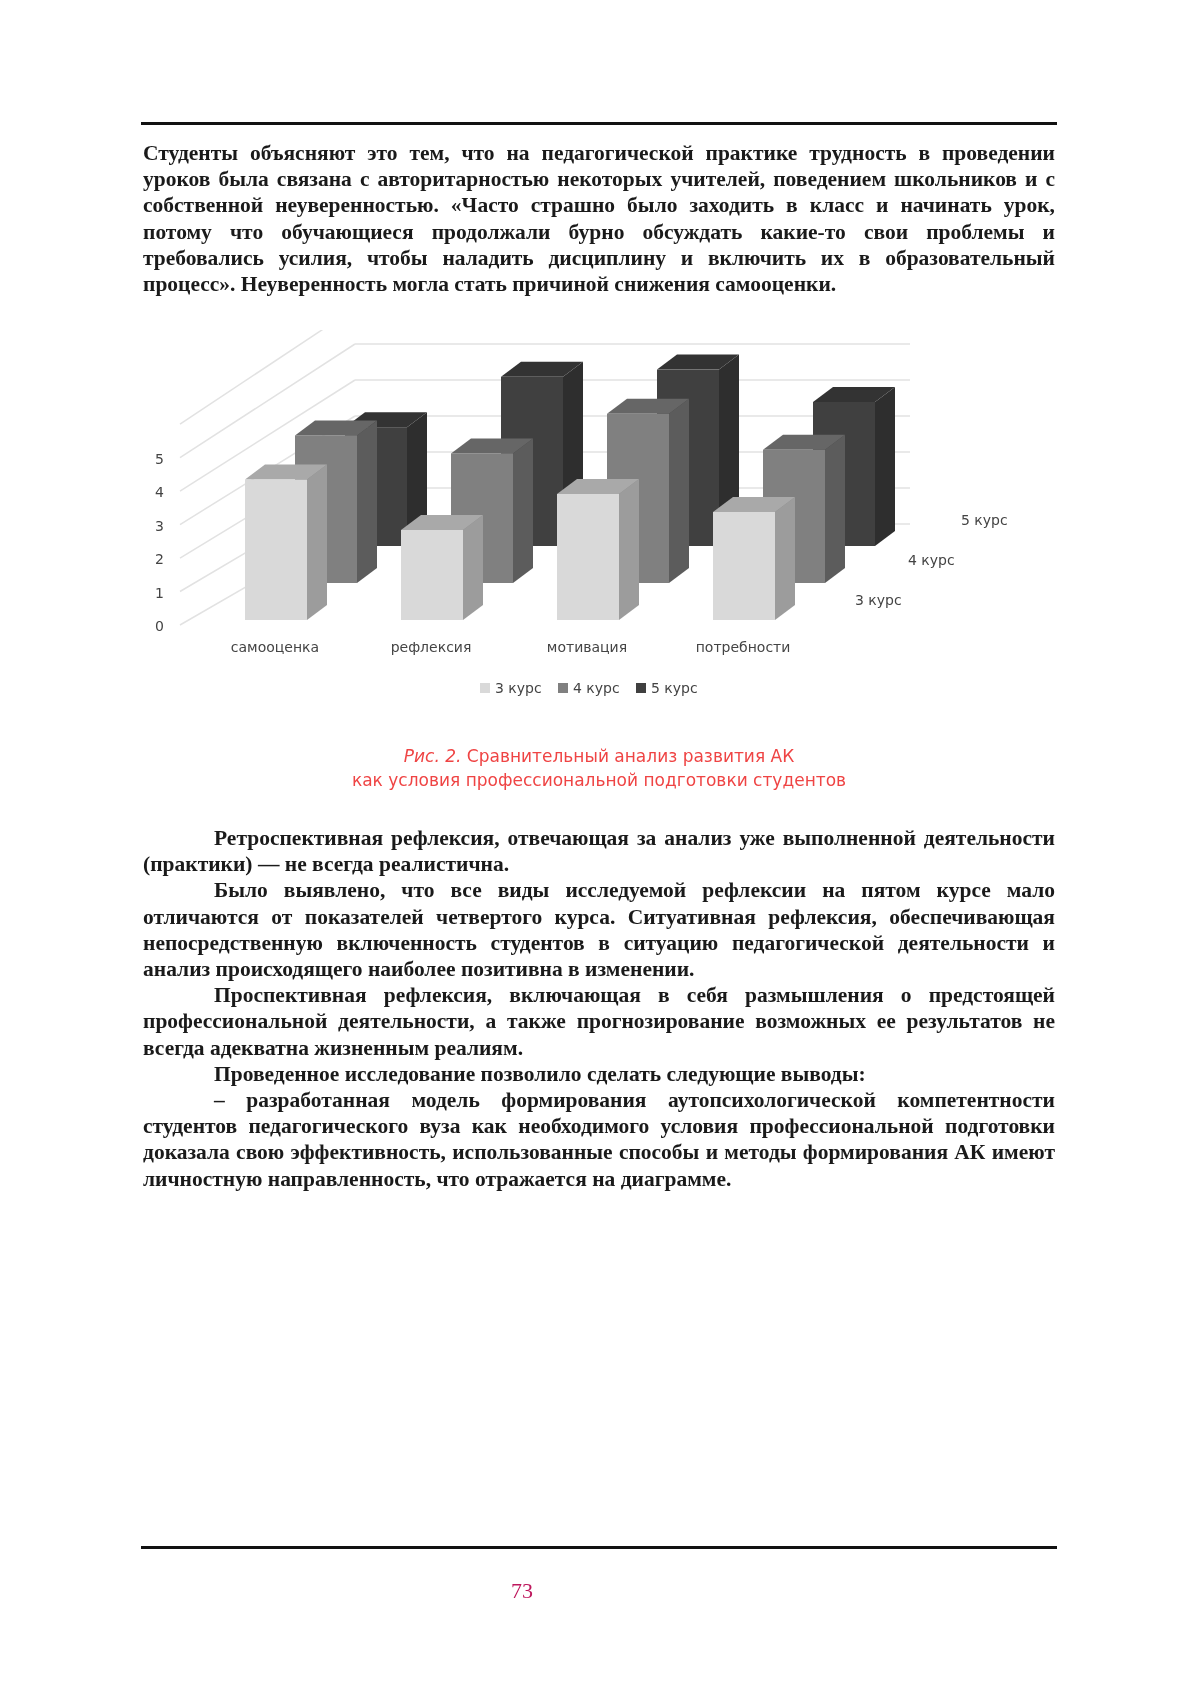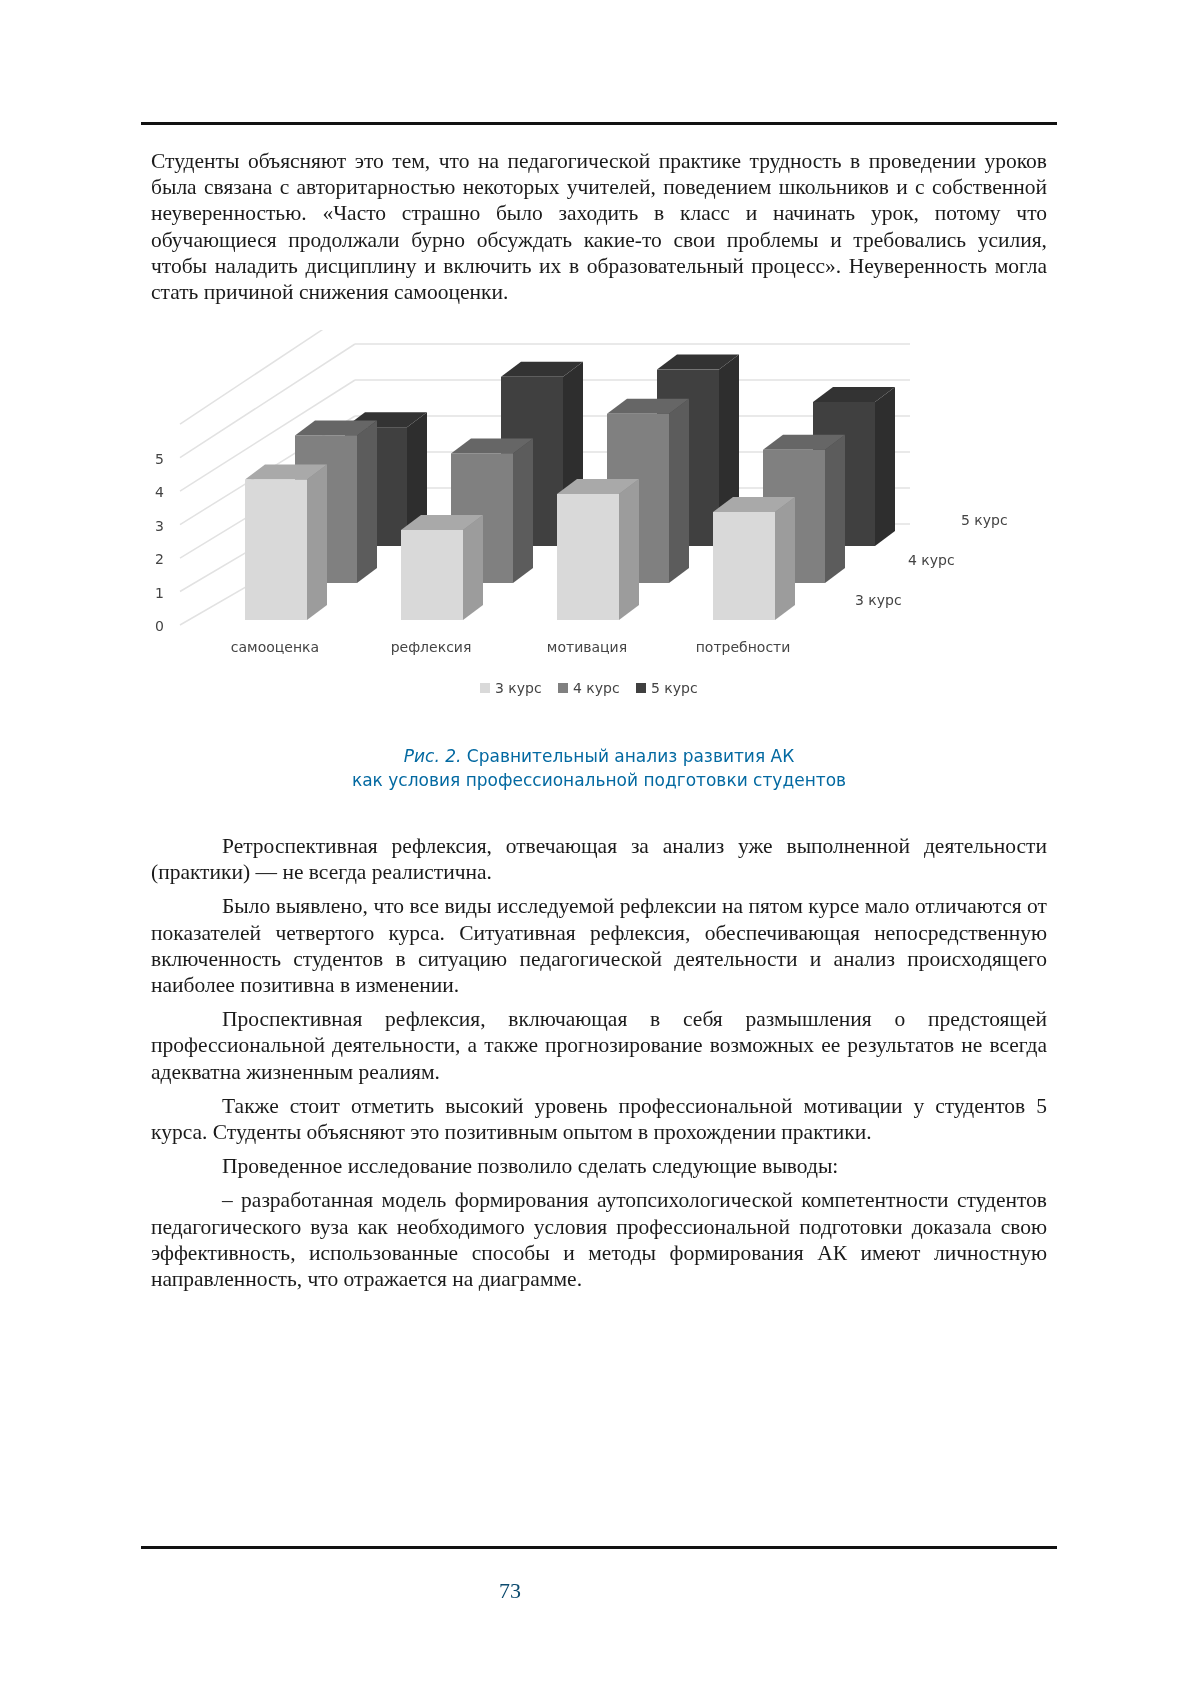--- a/index.html
+++ b/index.html
@@ -3,31 +3,31 @@
 <meta charset="utf-8">
 <style>
   html, body { margin: 0; padding: 0; background: #ffffff; }
   body { width: 1200px; height: 1697px; position: relative; overflow: hidden; }
   .rule { position: absolute; left: 141px; width: 916px; height: 3px; background: #111; }
   .text {
     position: absolute; left: 143px; width: 912px;
     font-family: "Liberation Serif", serif; font-size: 21.5px; line-height: 26.2px;
     color: #1a1a1a; text-align: justify;
   }
-  .text p { margin: 8px; }
+  .text p { margin: 0; font-weight: bold; }
   .text p.indent { text-indent: 71px; }
   .caption {
     position: absolute; left: 143px; width: 912px; top: 744px;
     font-family: "DejaVu Sans", sans-serif; font-size: 17px; line-height: 24px;
-    text-align: center; color: #0369a1;
+    text-align: center; color: #ef4444;
   }
   .caption .fig { font-style: italic; }
   .pagenum {
-    position: absolute; left: 0; width: 1020px; top: 1578px; text-align: center;
-    font-family: "Liberation Serif", serif; font-size: 22px; color: #0c4a6e;
+    position: absolute; left: 12px; width: 1020px; top: 1578px; text-align: center;
+    font-family: "Liberation Serif", serif; font-size: 22px; color: #be185d;
   }
   .chart { position: absolute; left: 150px; top: 330px; width: 900px; height: 400px; }
   .chart svg text { font-family: "DejaVu Sans", sans-serif; fill: #444; }
 </style>
 </head>
 <body>
 
 <div class="rule" style="top:122px;"></div>
 
 <div class="text" style="top:140px;">
@@ -138,19 +138,18 @@
 
 <div class="caption">
   <div><span class="fig">Рис. 2.</span><span> Сравнительный анализ развития АК</span></div>
   <div>как условия профессиональной подготовки студентов</div>
 </div>
 
 <div class="text" style="top:825px;">
   <p class="indent">Ретроспективная рефлексия, отвечающая за анализ уже выполненной деятельности (практики) — не всегда реалистична.</p>
   <p class="indent">Было выявлено, что все виды исследуемой рефлексии на пятом курсе мало отличаются от показателей четвертого курса. Ситуативная рефлексия, обеспечивающая непосредственную включенность студентов в ситуацию педагогической деятельности и анализ происходящего наиболее позитивна в изменении.</p>
   <p class="indent">Проспективная рефлексия, включающая в себя размышления о предстоящей профессиональной деятельности, а также прогнозирование возможных ее результатов не всегда адекватна жизненным реалиям.</p>
-  <p class="indent">Также стоит отметить высокий уровень профессиональной мотивации у студентов 5 курса. Студенты объясняют это позитивным опытом в прохождении практики.</p>
   <p class="indent">Проведенное исследование позволило сделать следующие выводы:</p>
   <p class="indent">– разработанная модель формирования аутопсихологической компетентности студентов педагогического вуза как необходимого условия профессиональной подготовки доказала свою эффективность, использованные способы и методы формирования АК имеют личностную направленность, что отражается на диаграмме.</p>
 </div>
 
 <div class="rule" style="top:1546px;"></div>
 <div class="pagenum">73</div>
 
 </body></html>

